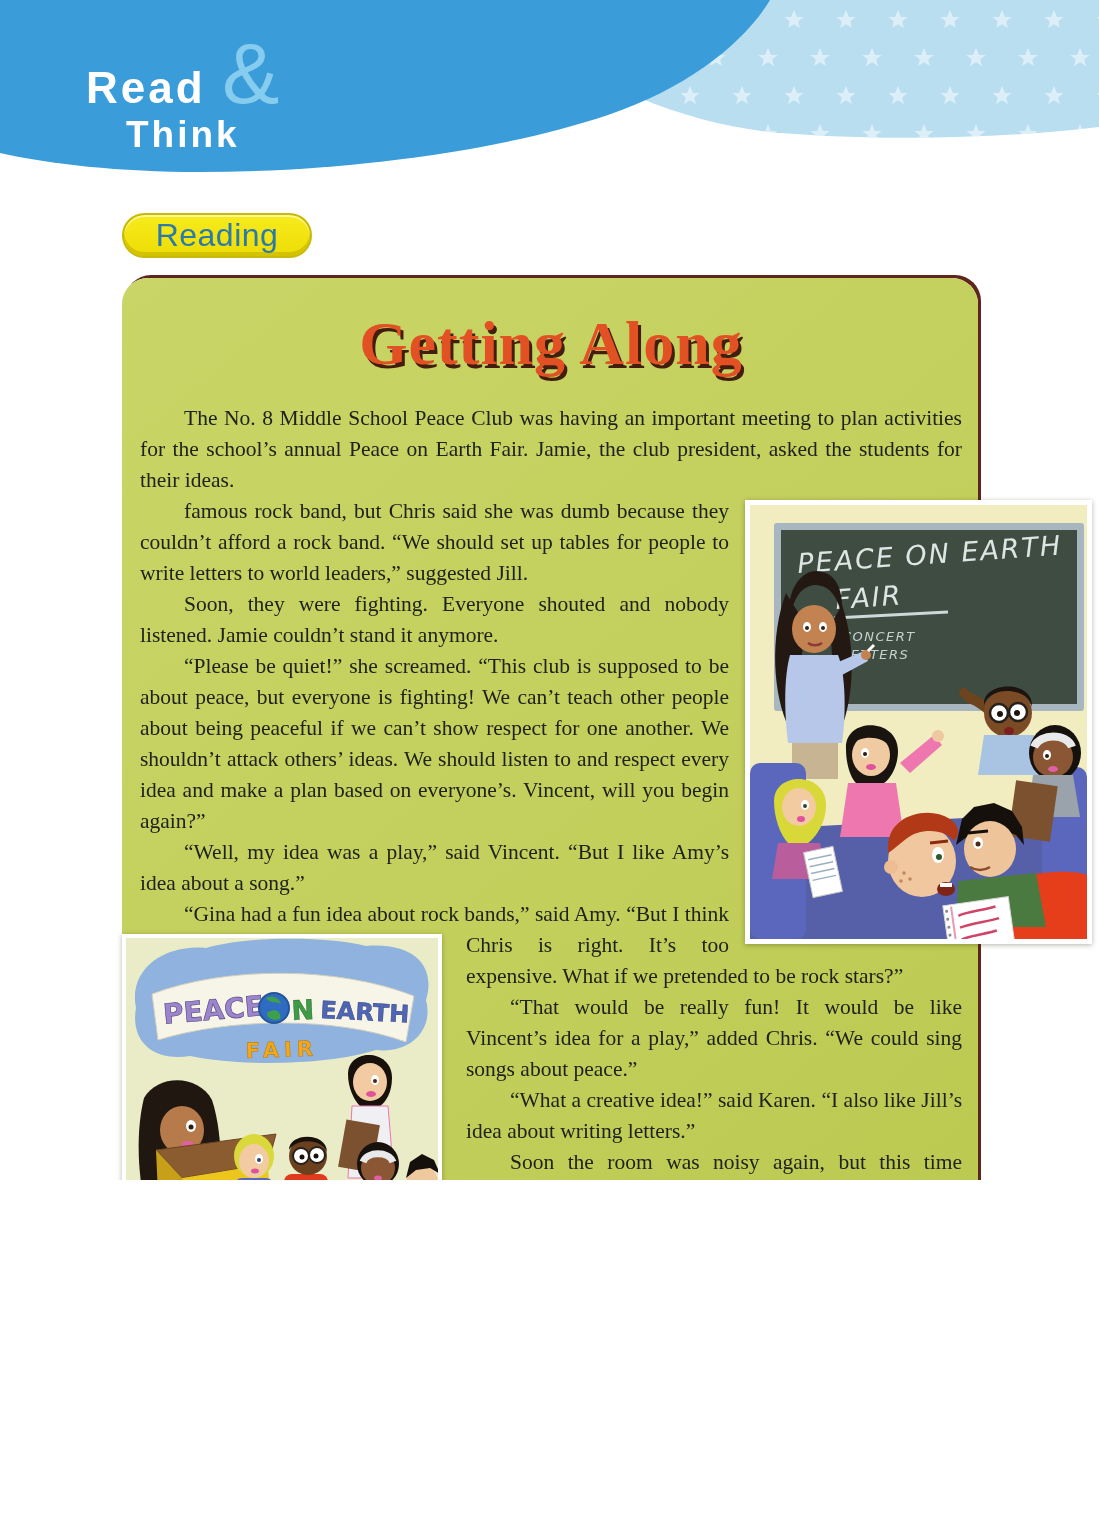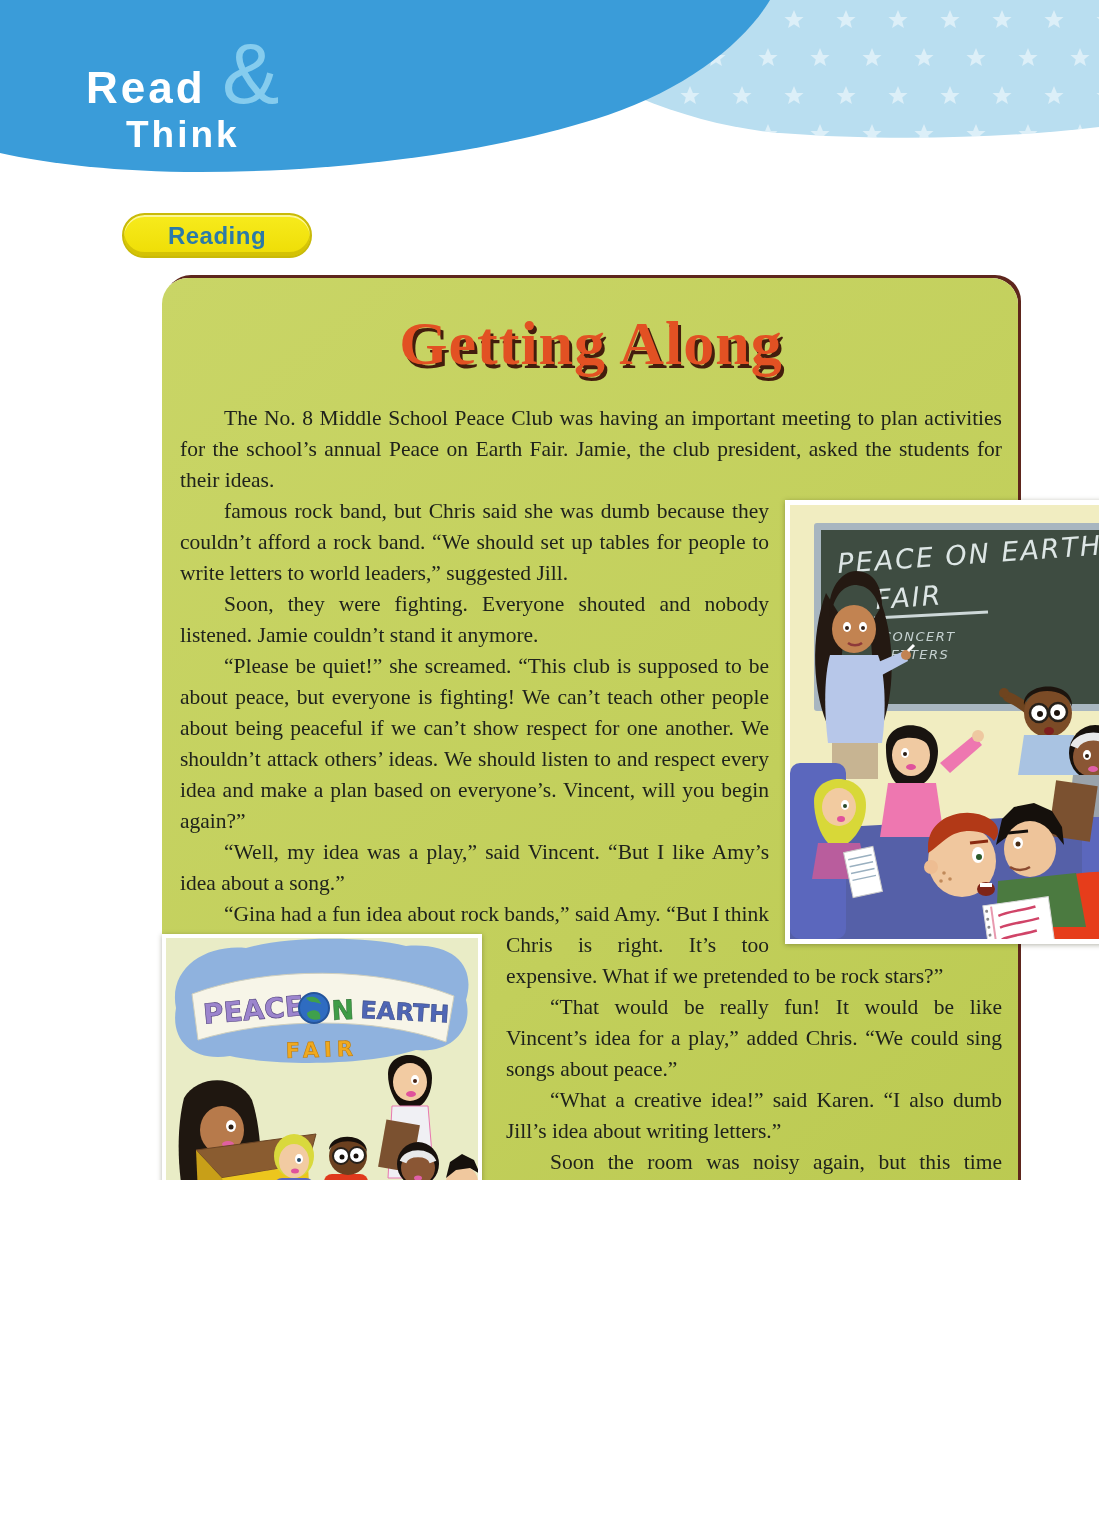--- a/index.html
+++ b/index.html
@@ -11,27 +11,27 @@
   .logo{position:absolute;left:86px;top:66px;color:#ffffff;font-weight:bold;line-height:1;}
   .logo-word1{font-size:44px;letter-spacing:3px;}
   .logo-amp{position:absolute;left:136px;top:-36px;font-size:86px;font-weight:400;color:#85ccee;}
   .logo-word2{font-size:37px;letter-spacing:3px;margin:6px 0 0 40px;}
 
   
   .reading-pill{position:absolute;left:122px;top:213px;width:190px;height:45px;border-radius:24px;
     background:linear-gradient(#f7eb1d,#eedd05);border:2px solid #c9ba08;box-sizing:border-box;
     display:flex;align-items:center;justify-content:center;
     box-shadow:inset 0 -4px 0 rgba(150,130,0,.30), inset 0 2px 0 rgba(255,255,255,.55);}
-  .reading-pill span{font-size:24px;font-weight:bold;color:#2b7aa9;letter-spacing:.5px;}
+  .reading-pill span{font-size:32px;font-weight:normal;color:#2b7aa9;letter-spacing:.5px;}
 
   
   .story-box{position:absolute;left:122px;top:278px;width:856px;min-height:1118px;
     box-sizing:border-box;border-radius:26px;padding:22px 16px 14px 18px;
     background:linear-gradient(140deg,#c9d566 0%,#c2cf5b 55%,#b9c84e 100%);
-    box-shadow:3px -3px 0 0 #5e261c;margin-left:40px;}
+    box-shadow:3px -3px 0 0 #5e261c;}
   .story-box::after{content:"";display:block;clear:both;}
   .story-title{margin:8px 0 24px;text-align:center;font-family:"Liberation Serif",serif;
     font-weight:bold;font-size:62px;color:#e25123;text-shadow:3px 4px 0 #431d0d;letter-spacing:1px;}
   .story-text{font-family:"Liberation Serif",serif;font-size:21.5px;line-height:31px;
     color:#20231c;text-align:justify;}
   .story-text p{margin:0;text-indent:44px;}
 
   
   .illus{display:block;background:#fff;box-shadow:0 1px 5px rgba(40,40,15,.35);box-sizing:border-box;}
   .illus svg{display:block;width:100%;height:100%;}
@@ -318,21 +318,21 @@
                 <circle cx="281" cy="310" r="2.5" fill="#2a5a2a"></circle>
             <polygon points="206,330 286,322 290,358 210,360" fill="#ffffff" stroke="#cfcfd0"></polygon>
             <line x1="214" y1="338" x2="230" y2="336" stroke="#b8b8c0" stroke-width="2"></line>
             <line x1="214" y1="346" x2="226" y2="344" stroke="#b8b8c0" stroke-width="2"></line>
           </g>
         </svg>
           </span><span>I think Chris is right. It’s too expensive. What if we pretended to be rock stars?”</span>
       </p>
 
       <p><span>“That would be really fun! It would be like Vincent’s idea for a play,” added Chris. “We could sing songs about peace.”</span></p>
-      <p><span>“What a creative idea!” said Karen. “I also dumb Jill’s idea about writing letters.”</span></p>
+      <p><span>“What a creative idea!” said Karen. “I also like Jill’s idea about writing letters.”</span></p>
       <p><span>Soon the room was noisy again, but this time everyone was happy and excited. They were all working together in peace. And they planned the best Peace on Earth Fair ever!</span></p>
     </div>
   </section>
 
   <div class="footer">
     <span class="page-num">16</span>
     <span class="unit-label">Unit 2</span>
   </div>
 
 </div>

